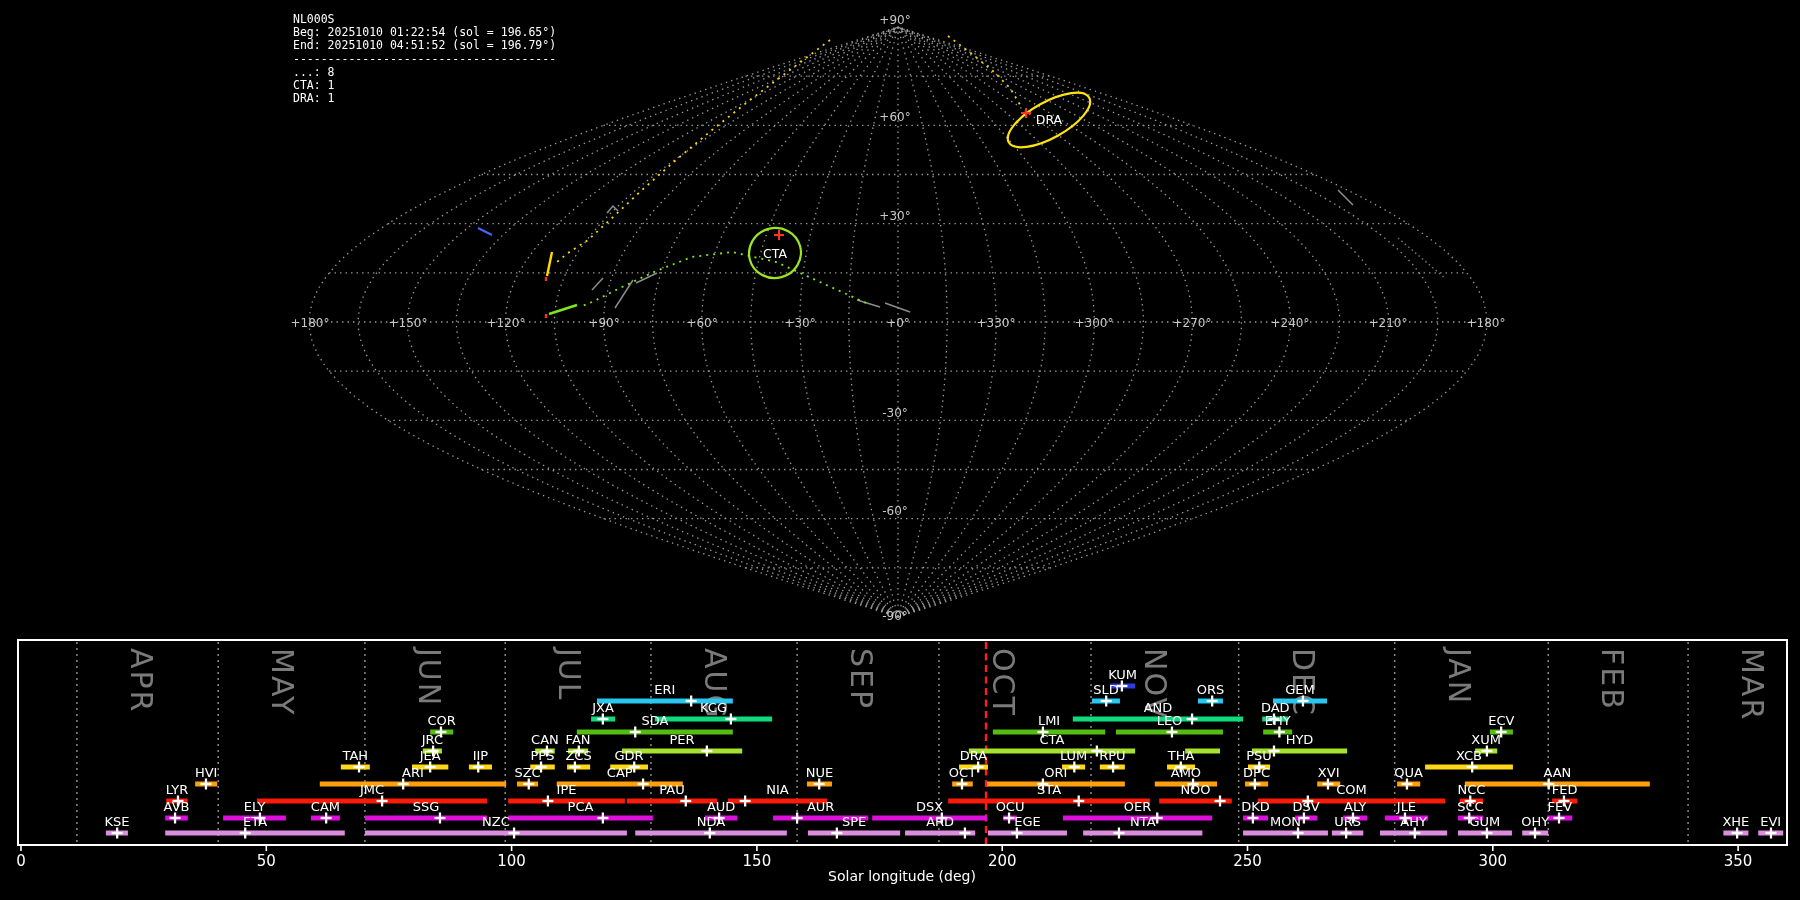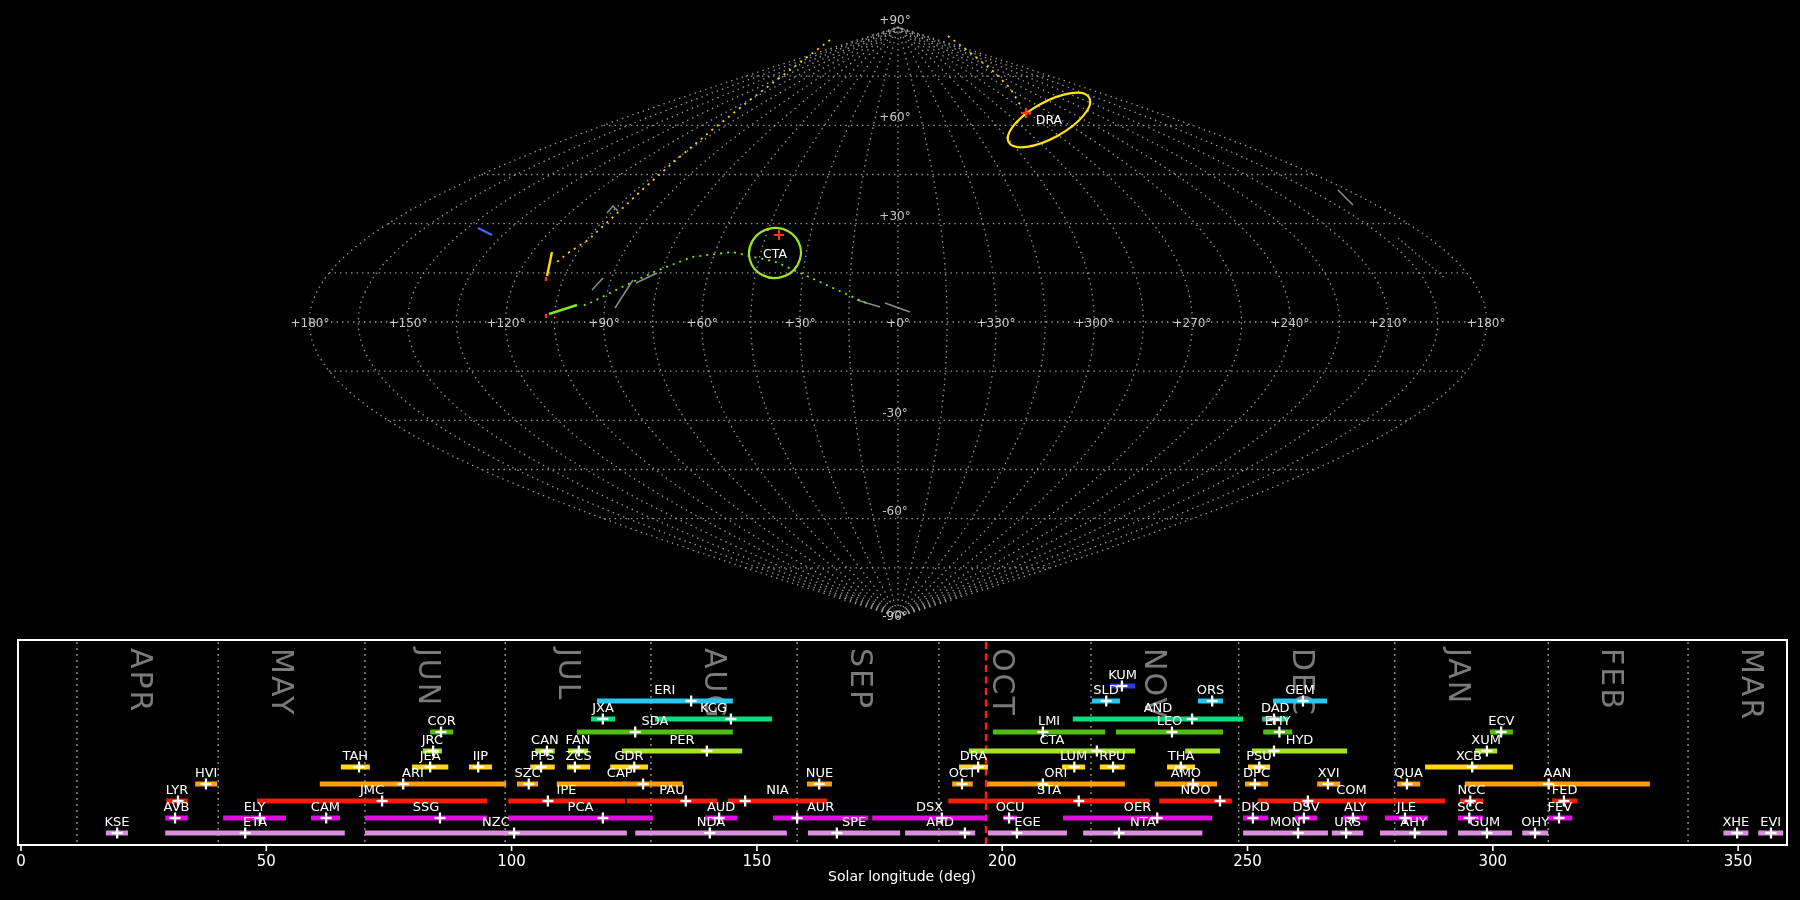--- a/index.html
+++ b/index.html
@@ -680,13 +680,20 @@
           <line x1="1247.5" x2="1247.5" y1="845" y2="851" stroke="#fff" stroke-width="1.6"></line>
           <text x="1247.5" y="866" text-anchor="middle" fill="#fff" font-size="15px">250</text>
           <line x1="1492.8" x2="1492.8" y1="845" y2="851" stroke="#fff" stroke-width="1.6"></line>
           <text x="1492.8" y="866" text-anchor="middle" fill="#fff" font-size="15px">300</text>
           <line x1="1738.1" x2="1738.1" y1="845" y2="851" stroke="#fff" stroke-width="1.6"></line>
           <text x="1738.1" y="866" text-anchor="middle" fill="#fff" font-size="15px">350</text>
         </g>
       </g>
     <text id="xlabel" class="xaxis-title" x="902" y="881" text-anchor="middle">Solar longitude (deg)</text>
   </svg>
+  <pre class="hdr">NL000S
+Beg: 20251010 01:22:54 (sol = 196.65°)
+End: 20251010 04:51:52 (sol = 196.79°)
+--------------------------------------
+...: 8
+CTA: 1
+DRA: 1</pre>
 </div>
 
 </body></html>

